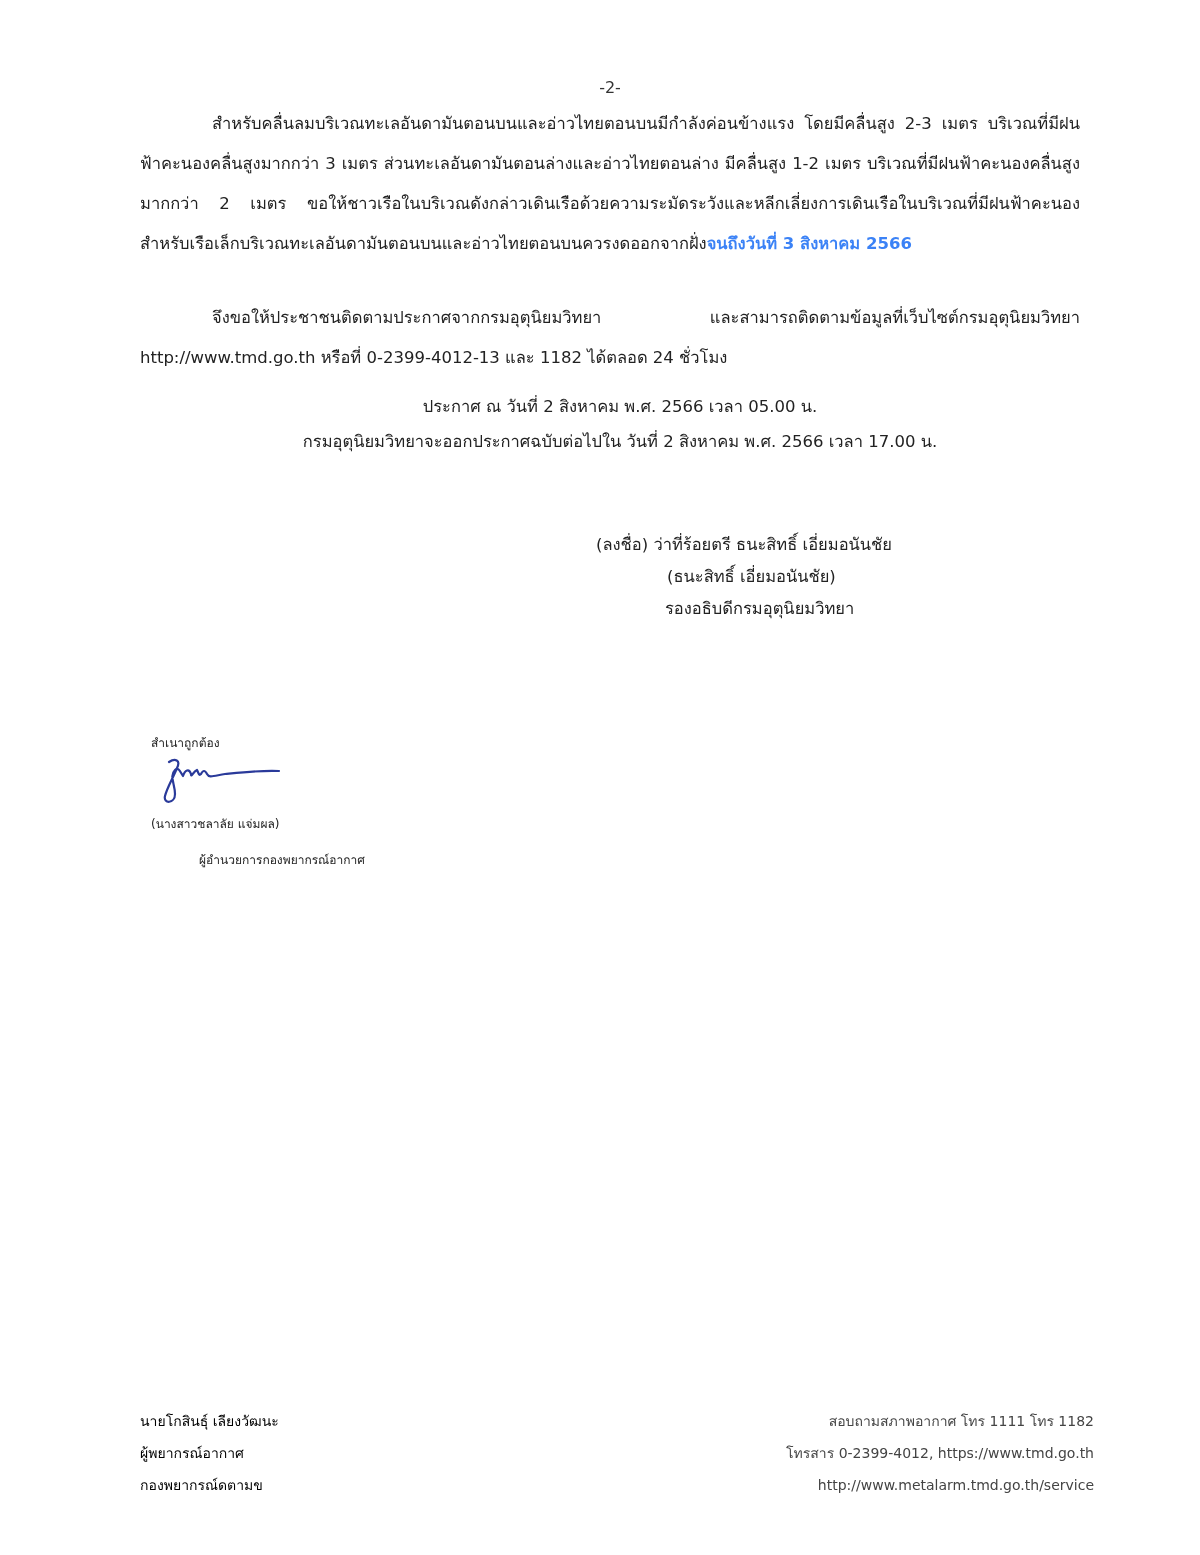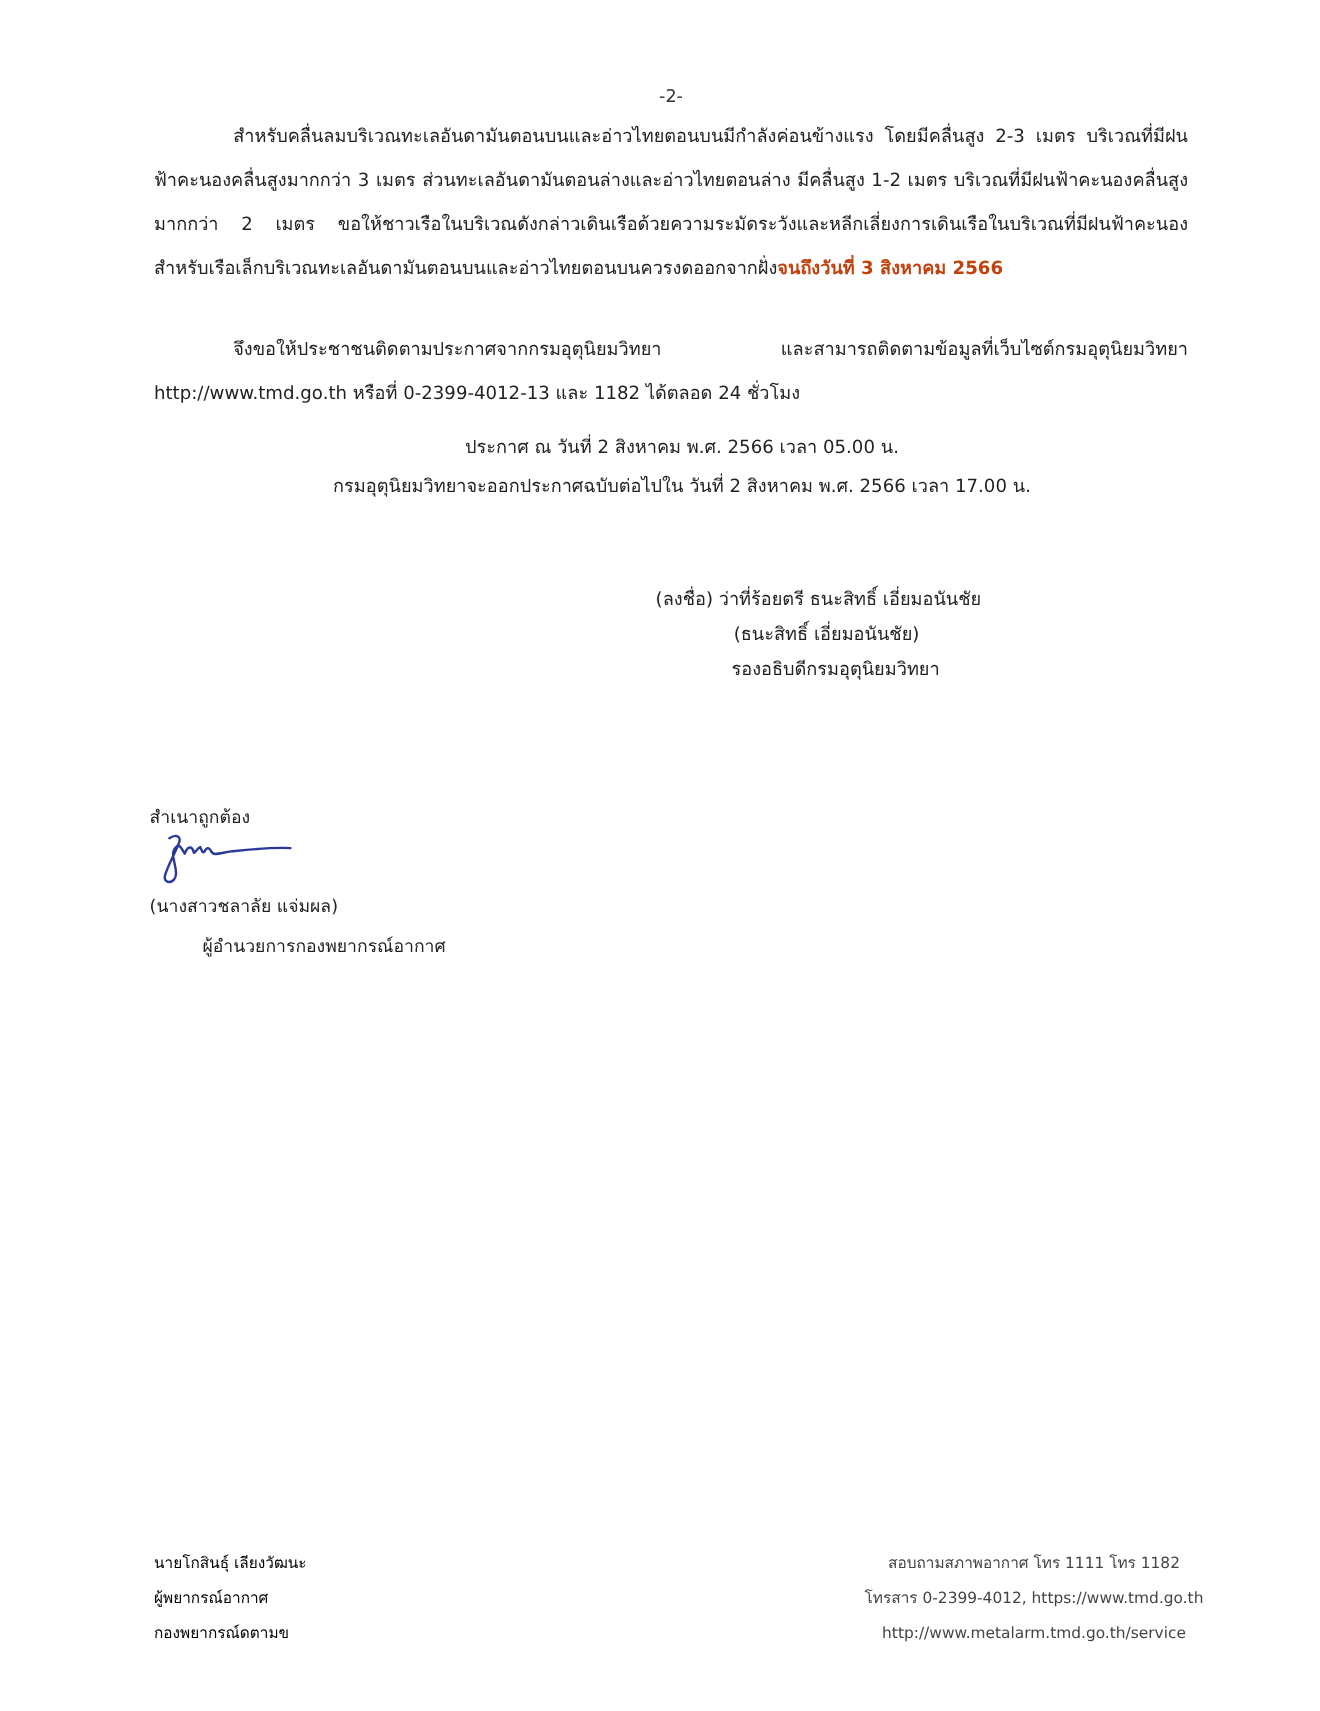--- a/index.html
+++ b/index.html
@@ -40,21 +40,21 @@
       text-align: justify;
       text-align-last: left;
       color: #222;
     }
     .para .indent {
       display: inline-block;
       width: 72px;
     }
     .para1 { top: 104px; }
     .para2 { top: 298px; }
-    .bold { font-weight: bold; color: #c2410c; }
+    .bold { font-weight: bold; color: #3b82f6; }
     .center-line {
       position: absolute;
       left: 0;
       width: 1240px;
       text-align: center;
       font-size: 16.5px;
       color: #222;
     }
     .ann1 { top: 393px; }
     .ann2 { top: 428px; }
@@ -71,24 +71,24 @@
       line-height: 32px;
       white-space: nowrap;
     }
     .sig-line1 { padding-left: 6px; margin-top: 17px; }
     .sig-line2 { padding-left: 77px; }
     .sig-line3 { padding-left: 75px; }
     .sig-line4 { padding-left: 22px; }
 
     .copy-block {
       position: absolute;
-      left: 136px;
+      left: 151px;
       top: 730px;
       width: 360px;
-      font-size: 16px;
+      font-size: 12px;
       color: #222;
     }
     .copy-title { height: 26px; line-height: 26px; }
     .copy-sig { height: 50px; position: relative; }
     .copy-sig svg { position: absolute; left: 4px; top: 0; }
     .copy-name { height: 36px; line-height: 36px; }
     .copy-role { height: 36px; line-height: 36px; margin-left: 48px; }
 
     .footer-left {
       position: absolute;
@@ -96,21 +96,21 @@
       top: 1405px;
       font-size: 14px;
       color: #000000;
     }
     .footer-right {
       position: absolute;
       right: 106px;
       top: 1405px;
       font-size: 14px;
       color: #444;
-      text-align: center;
+      text-align: right;
     }
     .footer-left div, .footer-right div {
       height: 32px;
       line-height: 32px;
       white-space: nowrap;
     }
   </style>
 </head>
 <body>
 

